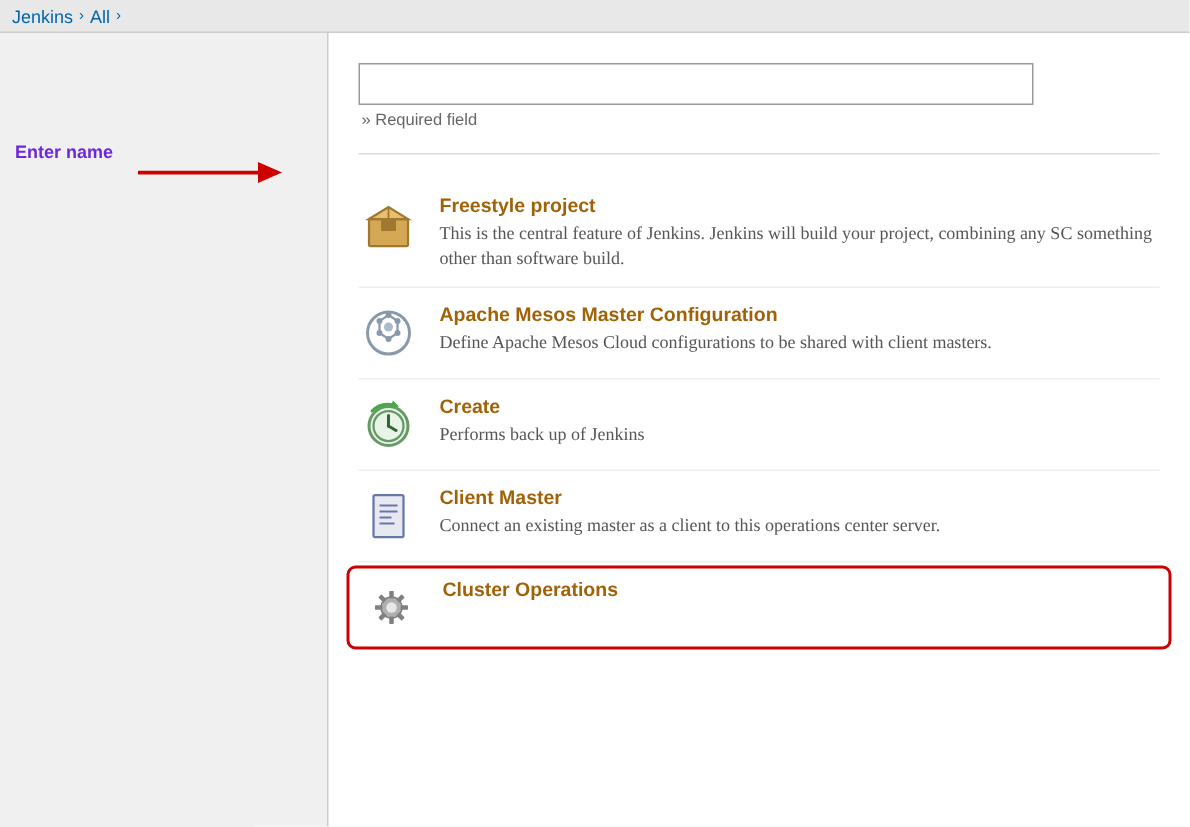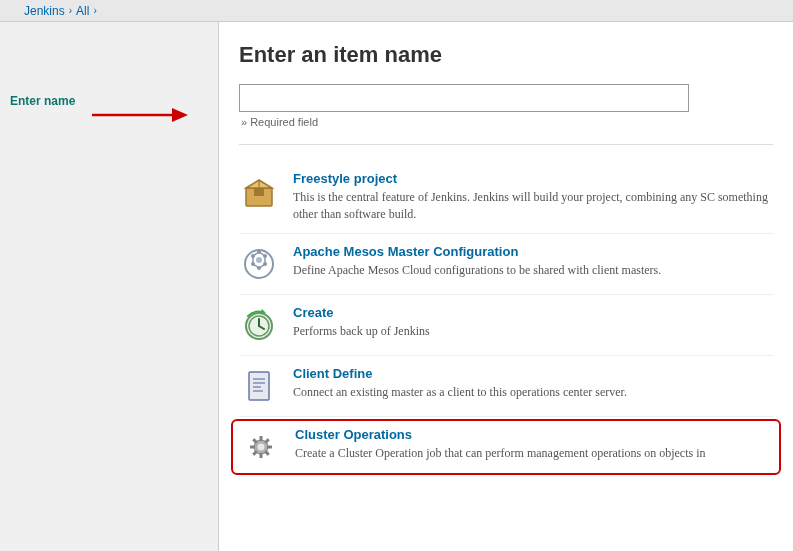--- a/index.html
+++ b/index.html
@@ -7,21 +7,21 @@
       font-family: Arial, Helvetica, sans-serif;
       font-size: 13px;
       background: #f0f0f0;
       color: #333;
     }
 
     
     .breadcrumb-bar {
       background: #e8e8e8;
       border-bottom: 1px solid #ccc;
-      padding: 4px 24px;
+      padding: 4px 8px;
       display: flex;
       align-items: center;
       gap: 4px;
       font-size: 12px;
       color: #555;
       height: 22px;
     }
     .breadcrumb-bar span {
       color: #0066aa;
       cursor: pointer;
@@ -40,21 +40,21 @@
     
     .left-panel {
       width: 218px;
       background: #f0f0f0;
       padding: 20px 10px 10px 10px;
       position: relative;
       flex-shrink: 0;
     }
 
     .enter-name-label {
-      color: #0f766e;
+      color: #6d28d9;
       font-size: 12px;
       font-weight: bold;
       position: absolute;
       top: 72px;
       left: 10px;
     }
 
     .arrow-container {
       position: absolute;
       top: 78px;
@@ -135,21 +135,21 @@
       justify-content: center;
     }
 
     .item-text {
       flex: 1;
     }
 
     .item-title {
       font-weight: bold;
       font-size: 13px;
-      color: #0369a1;
+      color: #a16207;
       margin-bottom: 3px;
     }
 
     .item-desc {
       font-size: 12px;
       color: #555;
       line-height: 1.4;
       font-family: Liberation Serif, serif;
     }
 
@@ -187,21 +187,20 @@
         <line x1="2" y1="15" x2="82" y2="15" stroke="#cc0000" stroke-width="2.5"></line>
         <polygon points="82,8 98,15 82,22" fill="#cc0000"></polygon>
 
       </svg>
     </div>
   </div>
 
   <div class="right-panel">
     <div class="content-inner">
 
-      <h1 class="page-title">Enter an item name</h1>
 
       <div class="name-input-area">
         <input type="text" class="name-input" placeholder="" style="">
         <div class="required-field-text">» Required field</div>
       </div>
 
       <hr class="divider">
 
       <div class="item-list">
 
@@ -266,21 +265,21 @@
             <svg width="38" height="38" viewBox="0 0 38 38" xmlns="http://www.w3.org/2000/svg">
 
               <rect x="9" y="5" width="20" height="28" fill="#e8e8f0" stroke="#6677aa" stroke-width="1.5" rx="1"></rect>
               <line x1="13" y1="12" x2="25" y2="12" stroke="#6677aa" stroke-width="1.2"></line>
               <line x1="13" y1="16" x2="25" y2="16" stroke="#6677aa" stroke-width="1.2"></line>
               <line x1="13" y1="20" x2="21" y2="20" stroke="#6677aa" stroke-width="1.2"></line>
               <line x1="13" y1="24" x2="23" y2="24" stroke="#6677aa" stroke-width="1.2"></line>
             </svg>
           </div>
           <div class="item-text">
-            <div class="item-title">Client Define</div>
+            <div class="item-title">Client Master</div>
             <div class="item-desc">Connect an existing master as a client to this operations center server.</div>
           </div>
         </div>
 
         <div class="item-entry cluster-highlight">
           <div class="item-icon">
             <svg width="40" height="40" viewBox="0 0 40 40" xmlns="http://www.w3.org/2000/svg">
 
               <circle cx="20" cy="20" r="7" fill="#b0b0b0" stroke="#808080" stroke-width="1"></circle>
               <circle cx="20" cy="20" r="3.5" fill="#e8e8e8"></circle>
@@ -290,21 +289,20 @@
               <rect x="18.5" y="9" width="3" height="5" fill="#808080" rx="0.5" transform="rotate(90 20 20)"></rect>
               <rect x="18.5" y="9" width="3" height="5" fill="#808080" rx="0.5" transform="rotate(135 20 20)"></rect>
               <rect x="18.5" y="9" width="3" height="5" fill="#808080" rx="0.5" transform="rotate(180 20 20)"></rect>
               <rect x="18.5" y="9" width="3" height="5" fill="#808080" rx="0.5" transform="rotate(225 20 20)"></rect>
               <rect x="18.5" y="9" width="3" height="5" fill="#808080" rx="0.5" transform="rotate(270 20 20)"></rect>
               <rect x="18.5" y="9" width="3" height="5" fill="#808080" rx="0.5" transform="rotate(315 20 20)"></rect>
             </svg>
           </div>
           <div class="item-text">
             <div class="item-title">Cluster Operations</div>
-            <div class="item-desc">Create a Cluster Operation job that can perform management operations on objects in</div>
           </div>
         </div>
 
       </div>
     </div>
   </div>
 
 </div>
 
 </body></html>

